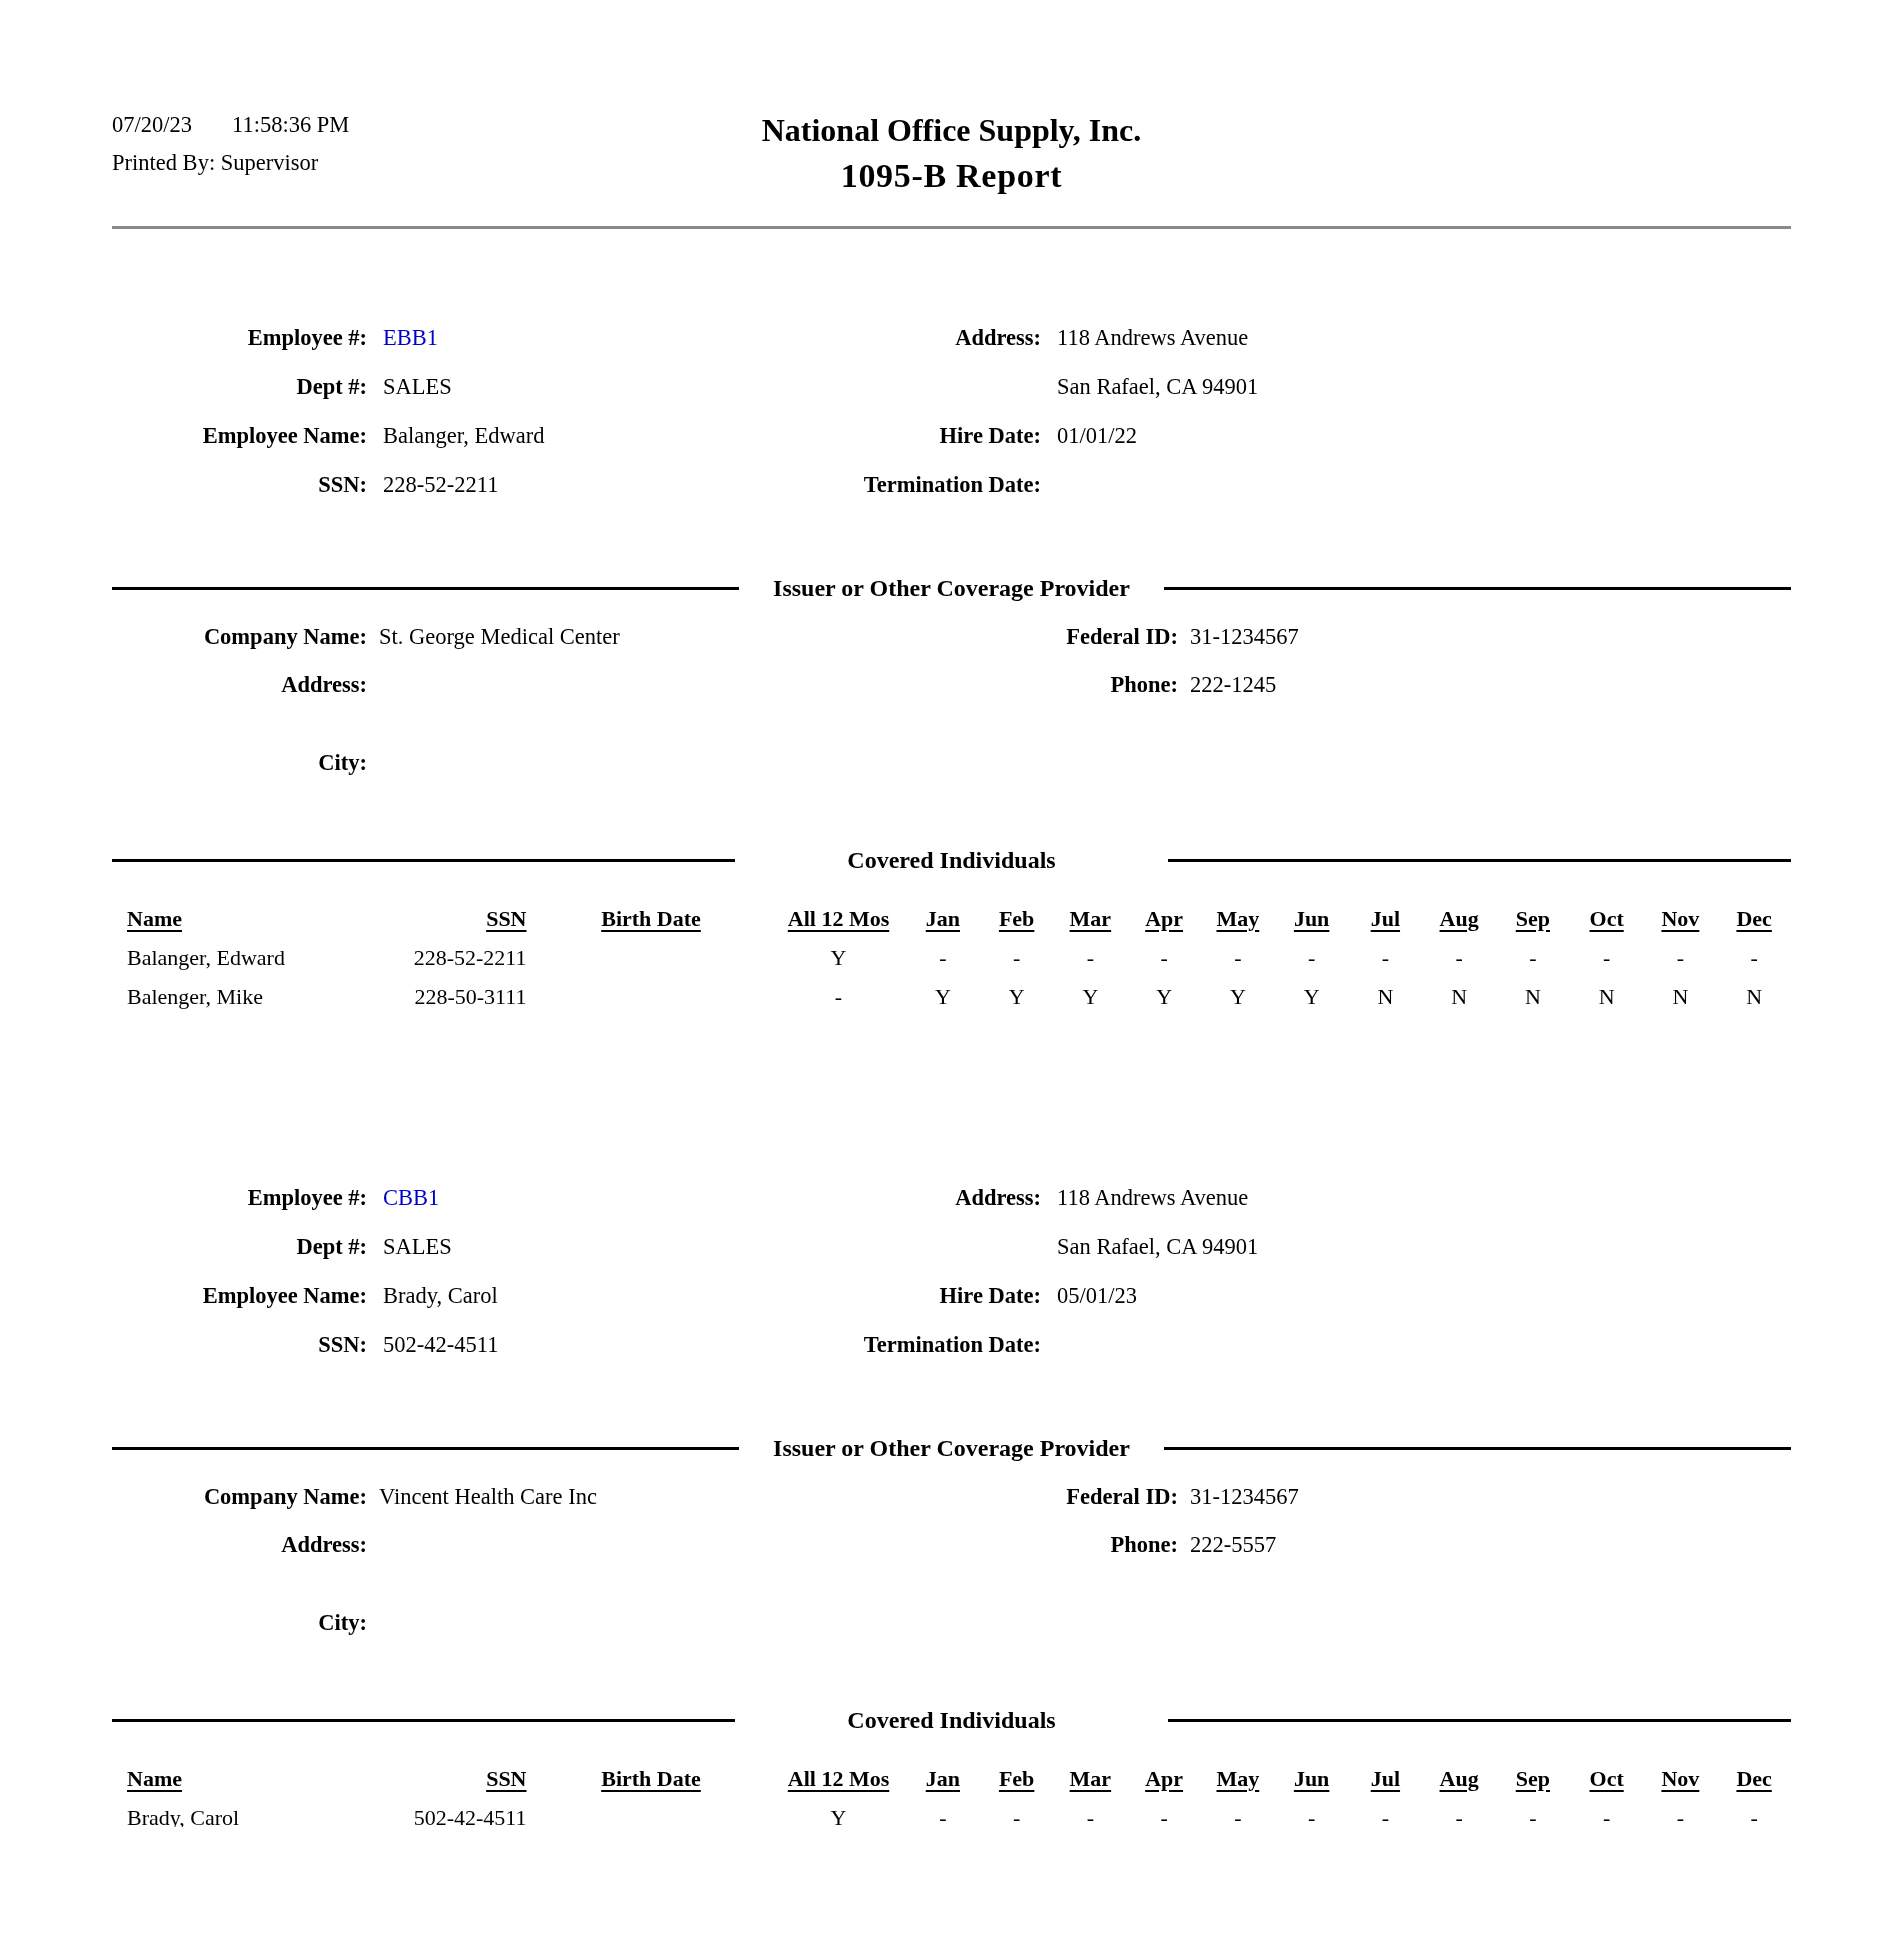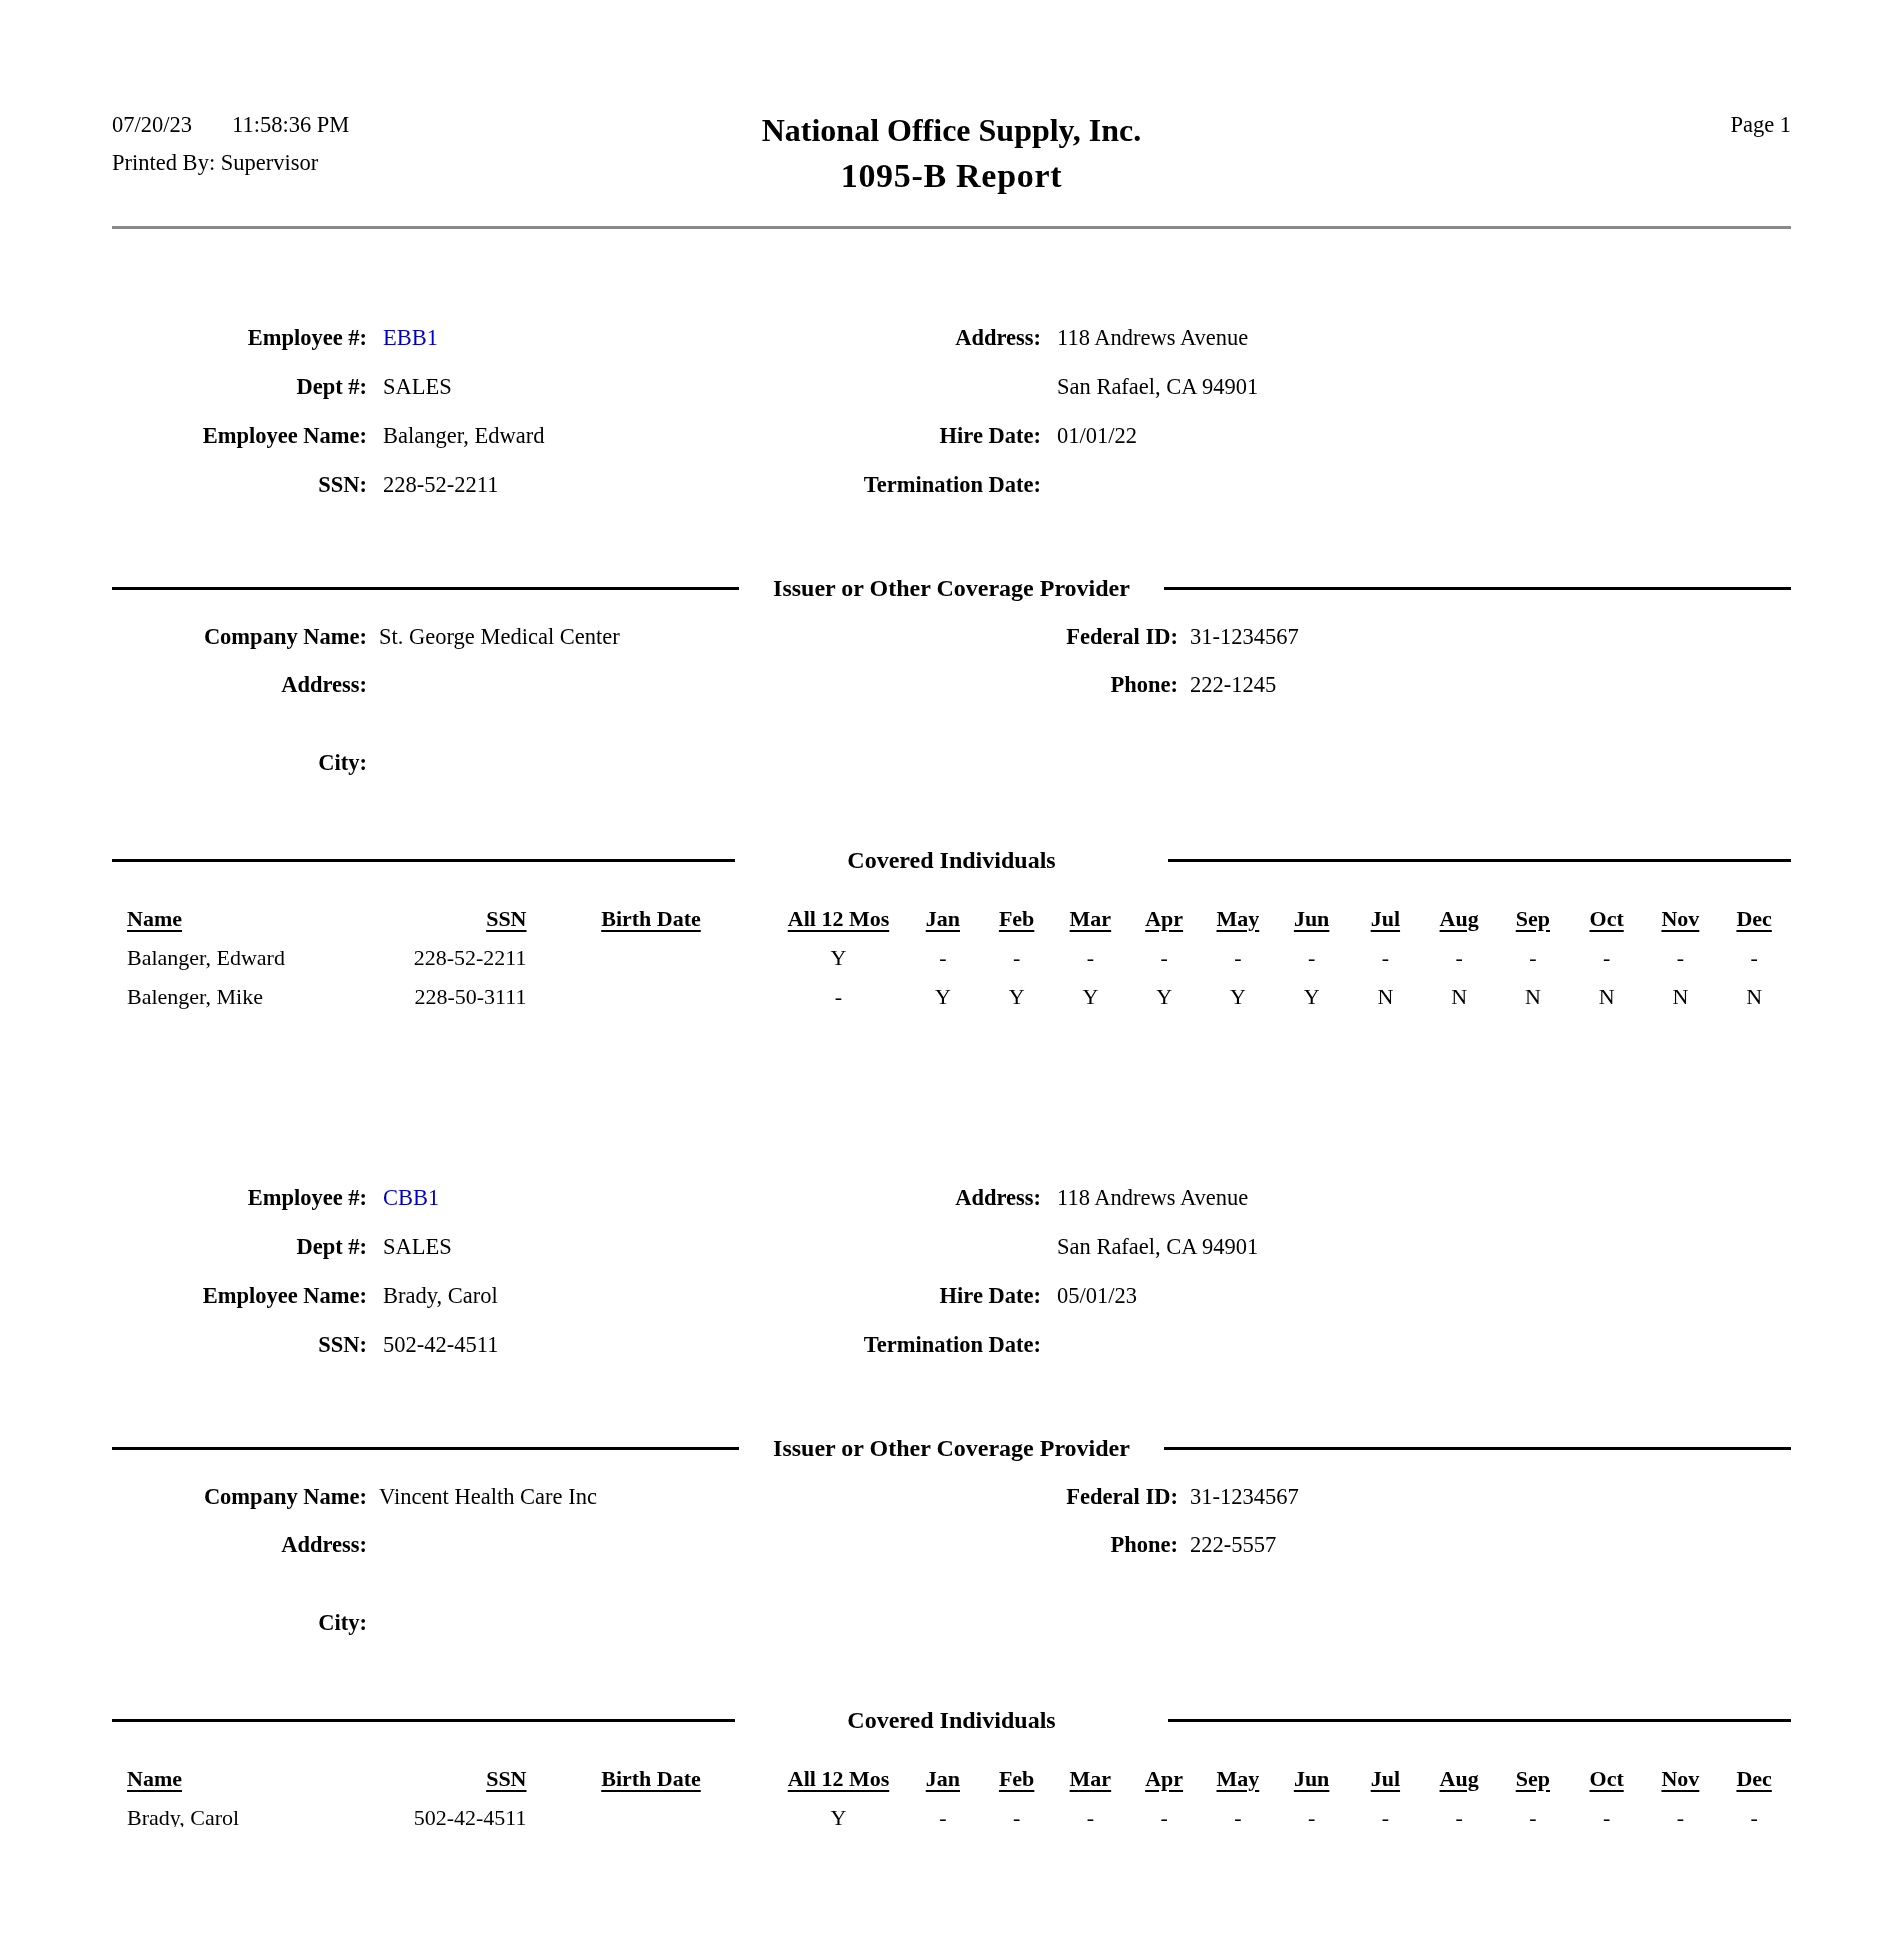--- a/index.html
+++ b/index.html
@@ -71,21 +71,20 @@
       </div>
       <div class="printed-by">
         <span>Printed By:</span>
         <span>Supervisor</span>
       </div>
     </div>
     <div class="header-center">
       <div class="company">National Office Supply, Inc.</div>
       <div class="report-title">1095-B Report</div>
     </div>
-    <div class="header-right">Page 1</div>
   </header>
   <div class="header-rule"></div>
 
   <section class="employee-block">
     <div class="emp-grid">
       <div class="cell lbl">Employee #:</div>
       <div class="cell val blue">EBB1</div>
       <div class="cell lbl">Address:</div>
       <div class="cell val">118 Andrews Avenue</div>
 

